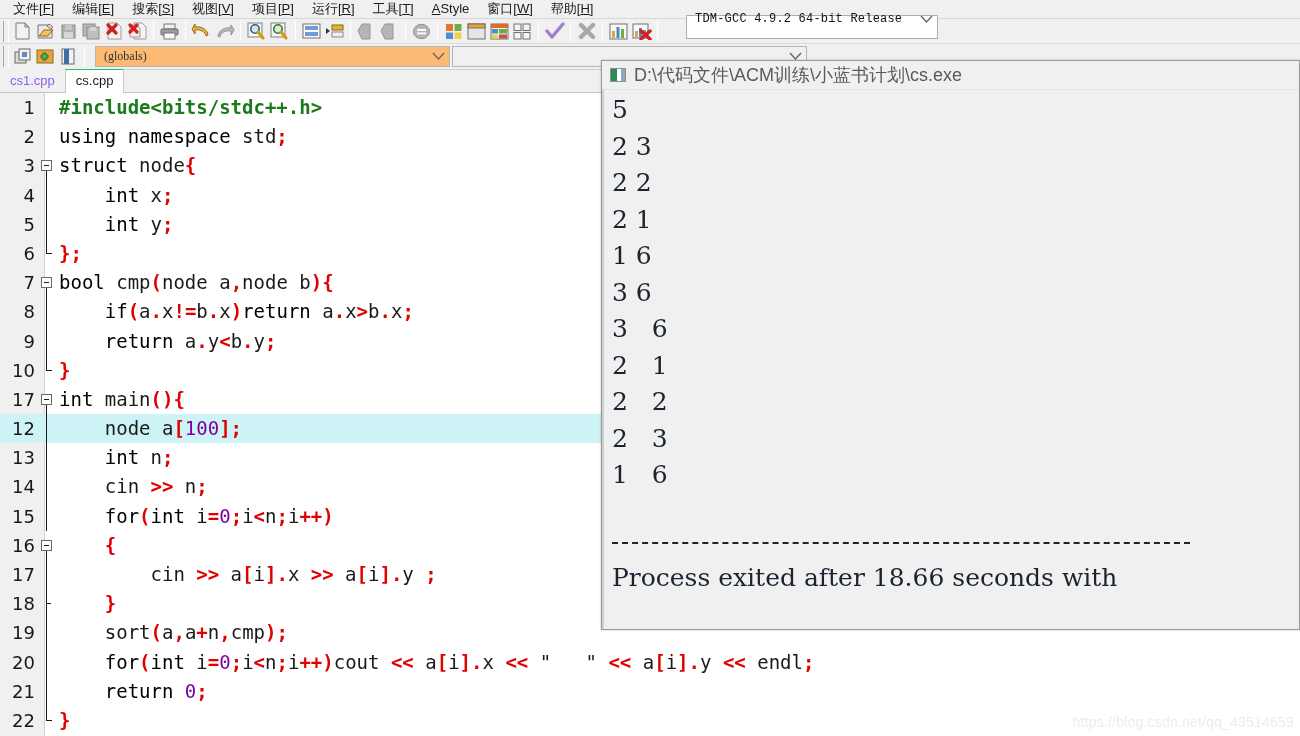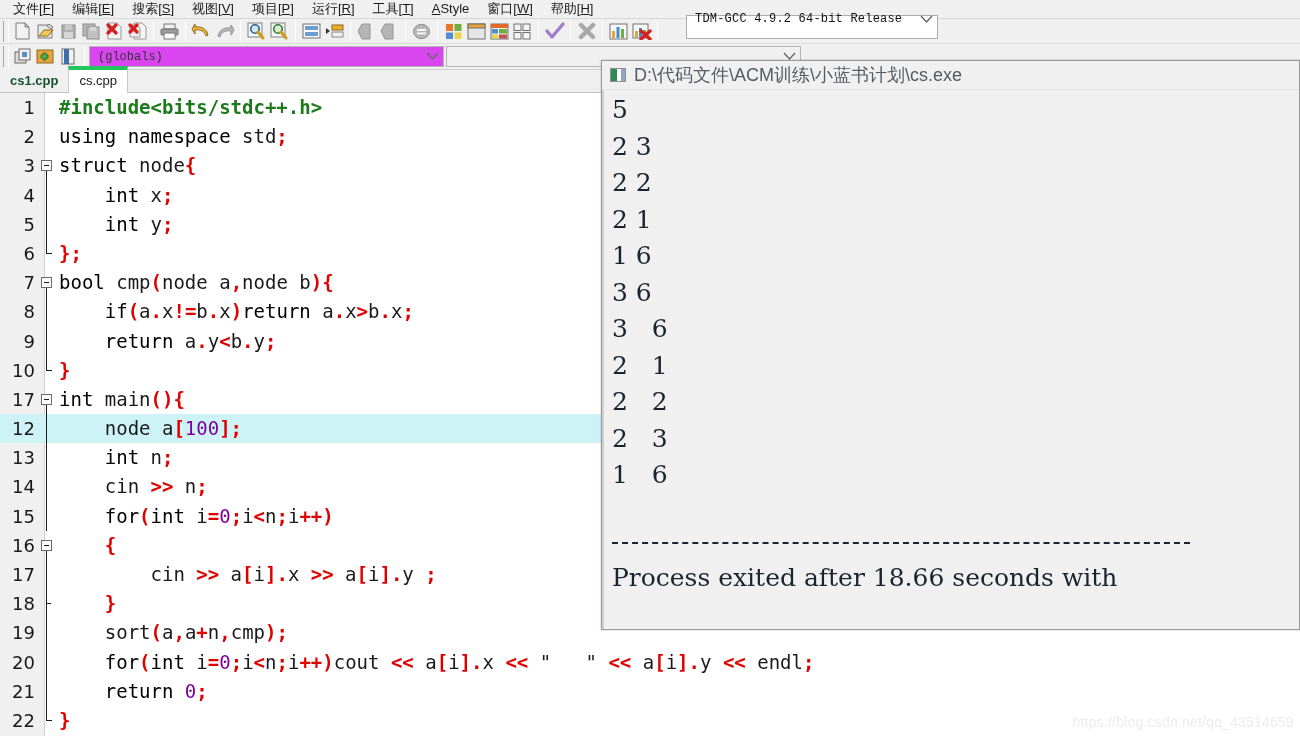--- a/index.html
+++ b/index.html
@@ -93,27 +93,28 @@
   
   .toolbar2 {
     position: absolute; top: 44px; left: 0;
     width: 1300px; height: 26px;
     background: #f0f0f0;
     display: flex; align-items: center;
     border-bottom: 1px solid #cfcfcf;
   }
   .combo-globals {
     width: 355px; height: 21px;
-    background: #d946ef;
+    background: #fdba74;
     border: 1px solid #b5b5b5;
     display: flex; align-items: center;
     padding: 0 2px 0 8px;
-    font-family: Liberation Mono, monospace;
+    font-family: Liberation Serif, serif;
     font-size: 12px;
     color: #333;
+    margin-left: 6px;
   }
   .combo-globals .ctext { flex: 1; white-space: nowrap; }
   .combo-empty {
     width: 355px; height: 21px;
     background: #f0f0f0;
     border: 1px solid #b5b5b5;
     display: flex; align-items: center;
     padding: 0 2px 0 8px;
     margin-left: 2px;
   }
@@ -132,28 +133,27 @@
     font-size: 13px;
     color: #1a1a1a;
     padding: 3px 10px 4px 10px;
     line-height: 15px;
     background: #f0f0f0;
     cursor: default;
     white-space: nowrap;
   }
   .tab.inactive {
     padding-top: 5px;
-    color: #14532d;
-    font-weight: bold;
+    color: #8b5cf6;
   }
   .tab.active {
     background: #ffffff;
     border-left: 1px solid #c9c9c9;
     border-right: 1px solid #c9c9c9;
-    border-top: 4px solid #22c55e;
+    border-top: 1px solid #22c55e;
     padding-bottom: 5px;
     margin-bottom: -1px;
   }
 
   
   .editor {
     position: absolute;
     top: 93px; left: 0;
     width: 1300px; height: 643px;
     background: #ffffff;

